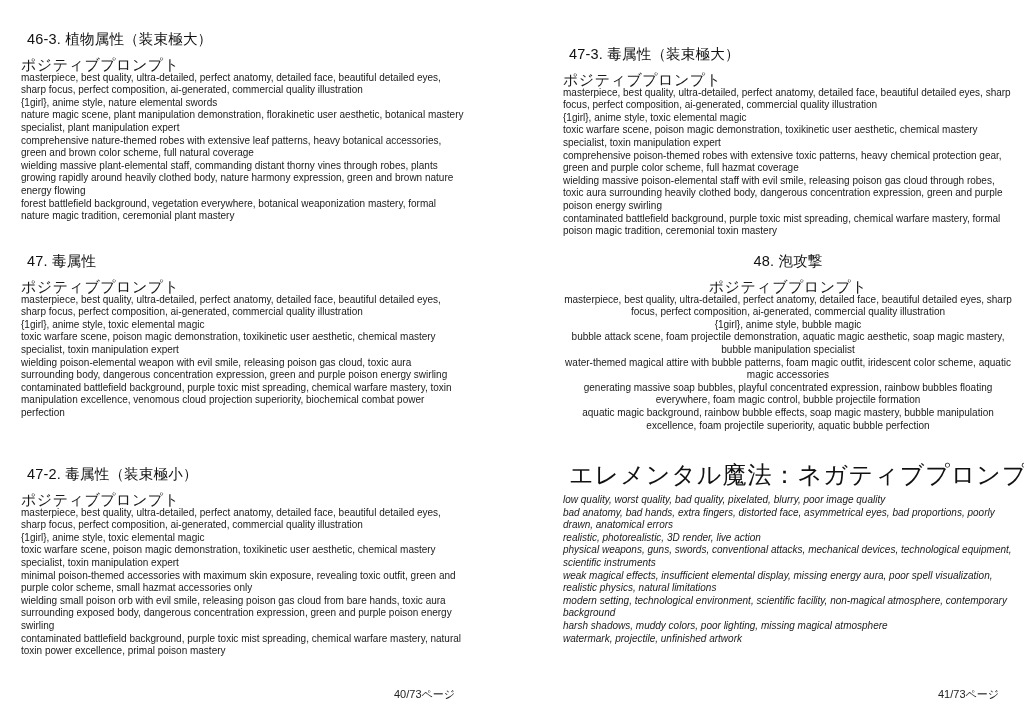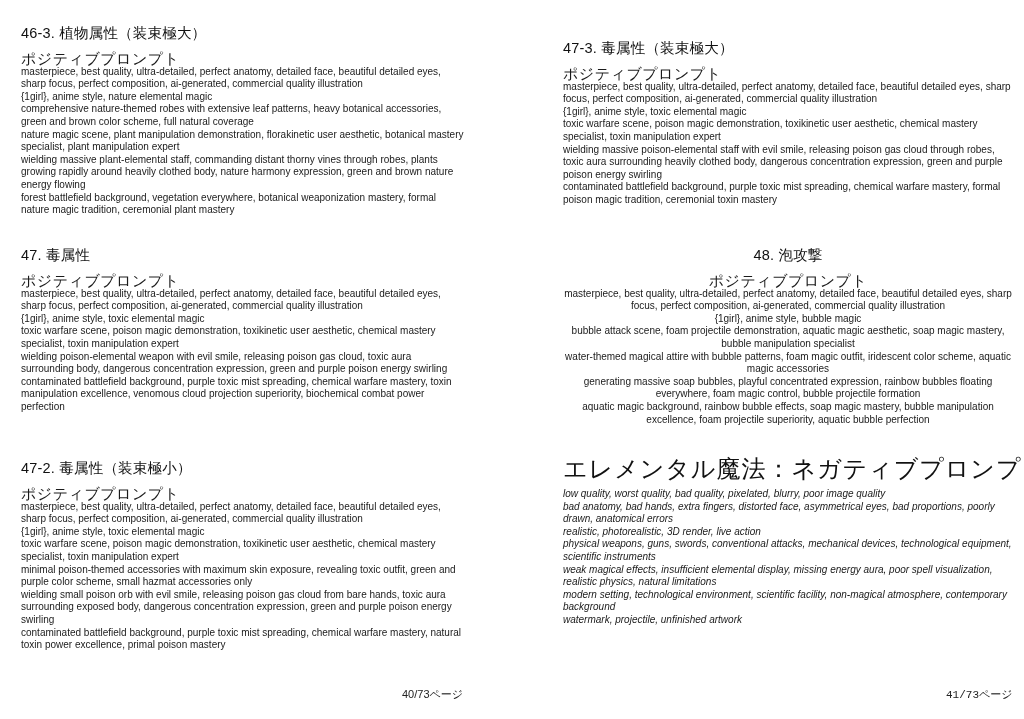--- a/index.html
+++ b/index.html
@@ -33,21 +33,21 @@
 
   .section {
     position: absolute;
     left: 0;
     width: 100%;
   }
   .heading {
     font-size: 14.5px;
     font-weight: normal;
     color: #111;
-    margin: 0;
+    margin: 6px;
     height: 22px;
     line-height: 22px;
     letter-spacing: 0.2px;
     white-space: nowrap;
   }
   .heading-large {
     font-size: 24px;
     height: 26px;
     line-height: 26px;
     letter-spacing: 1px;
@@ -70,39 +70,38 @@
   .neg-body {
     margin-top: 6px;
     font-style: italic;
   }
   .page-number {
     position: absolute;
     top: 687px;
     font-size: 11px;
     color: #222;
     white-space: nowrap;
-    margin-left: 8px;
   }
   .page-left .page-number { left: 394px; }
-  .page-right .page-number { left: 426px; font-family: Liberation Mono, monospace; }
+  .page-right .page-number { left: 426px; }
 </style>
 </head>
 <body>
 
 <div class="page page-left">
   <div class="column">
 
     <section class="section" style="top:0px;">
       <h2 class="heading">46-3. 植物属性（装束極大）</h2>
       <div class="sublabel">ポジティブプロンプト</div>
       <div class="body-text">
         <span class="line">masterpiece, best quality, ultra-detailed, perfect anatomy, detailed face, beautiful detailed eyes, sharp focus, perfect composition, ai-generated, commercial quality illustration</span>
-        <span class="line">{1girl}, anime style, nature elemental magic</span>
+        <span class="line">{1girl}, anime style, nature elemental swords</span>
+        <span class="line">nature magic scene, plant manipulation demonstration, florakinetic user aesthetic, botanical mastery specialist, plant manipulation expert</span>
         <span class="line">comprehensive nature-themed robes with extensive leaf patterns, heavy botanical accessories, green and brown color scheme, full natural coverage</span>
-        <span class="line">nature magic scene, plant manipulation demonstration, florakinetic user aesthetic, botanical mastery specialist, plant manipulation expert</span>
         <span class="line">wielding massive plant-elemental staff, commanding distant thorny vines through robes, plants growing rapidly around heavily clothed body, nature harmony expression, green and brown nature energy flowing</span>
         <span class="line">forest battlefield background, vegetation everywhere, botanical weaponization mastery, formal nature magic tradition, ceremonial plant mastery</span>
       </div>
     </section>
 
     <section class="section" style="top:222px;">
       <h2 class="heading">47. 毒属性</h2>
       <div class="sublabel">ポジティブプロンプト</div>
       <div class="body-text">
         <span class="line">masterpiece, best quality, ultra-detailed, perfect anatomy, detailed face, beautiful detailed eyes, sharp focus, perfect composition, ai-generated, commercial quality illustration</span>
@@ -133,20 +132,21 @@
 <div class="page page-right">
   <div class="column">
 
     <section class="section" style="top:15px;">
       <h2 class="heading">47-3. 毒属性（装束極大）</h2>
       <div class="sublabel">ポジティブプロンプト</div>
       <div class="body-text">
         <span class="line">masterpiece, best quality, ultra-detailed, perfect anatomy, detailed face, beautiful detailed eyes, sharp focus, perfect composition, ai-generated, commercial quality illustration</span>
         <span class="line">{1girl}, anime style, toxic elemental magic</span>
         <span class="line">toxic warfare scene, poison magic demonstration, toxikinetic user aesthetic, chemical mastery specialist, toxin manipulation expert</span>
+        <span class="line">comprehensive poison-themed robes with extensive toxic patterns, heavy chemical protection gear, green and purple color scheme, full hazmat coverage</span>
         <span class="line">wielding massive poison-elemental staff with evil smile, releasing poison gas cloud through robes, toxic aura surrounding heavily clothed body, dangerous concentration expression, green and purple poison energy swirling</span>
         <span class="line">contaminated battlefield background, purple toxic mist spreading, chemical warfare mastery, formal poison magic tradition, ceremonial toxin mastery</span>
       </div>
     </section>
 
     <section class="section" style="top:222px;text-align:center;">
       <h2 class="heading">48. 泡攻撃</h2>
       <div class="sublabel">ポジティブプロンプト</div>
       <div class="body-text">
         <span class="line">masterpiece, best quality, ultra-detailed, perfect anatomy, detailed face, beautiful detailed eyes, sharp focus, perfect composition, ai-generated, commercial quality illustration</span>
@@ -160,19 +160,20 @@
 
     <section class="section" style="top:434px;">
       <h2 class="heading heading-large">エレメンタル魔法：ネガティブプロンプト</h2>
       <div class="body-text neg-body">
         <span class="line">low quality, worst quality, bad quality, pixelated, blurry, poor image quality</span>
         <span class="line">bad anatomy, bad hands, extra fingers, distorted face, asymmetrical eyes, bad proportions, poorly drawn, anatomical errors</span>
         <span class="line">realistic, photorealistic, 3D render, live action</span>
         <span class="line">physical weapons, guns, swords, conventional attacks, mechanical devices, technological equipment, scientific instruments</span>
         <span class="line">weak magical effects, insufficient elemental display, missing energy aura, poor spell visualization, realistic physics, natural limitations</span>
         <span class="line">modern setting, technological environment, scientific facility, non-magical atmosphere, contemporary background</span>
+        <span class="line">harsh shadows, muddy colors, poor lighting, missing magical atmosphere</span>
         <span class="line">watermark, projectile, unfinished artwork</span>
       </div>
     </section>
 
   </div>
   <div class="page-number">41/73ページ</div>
 </div>
 
 </body></html>

